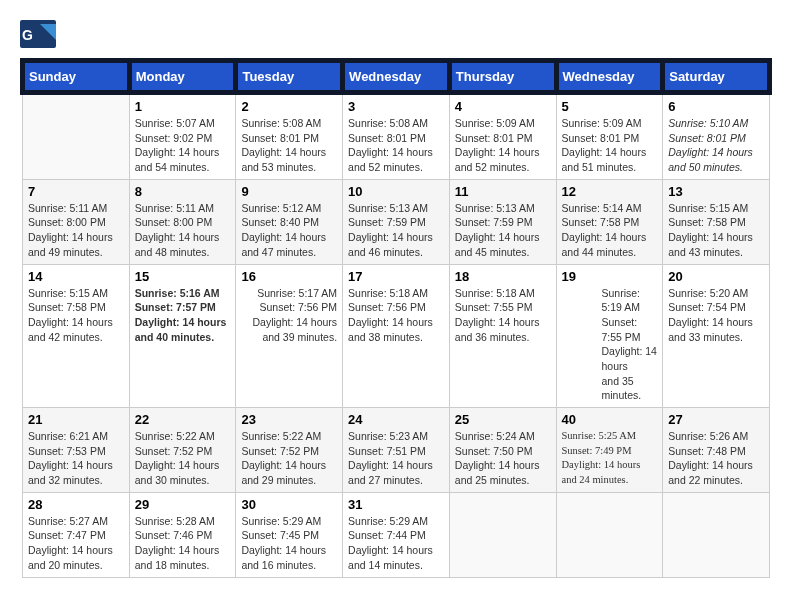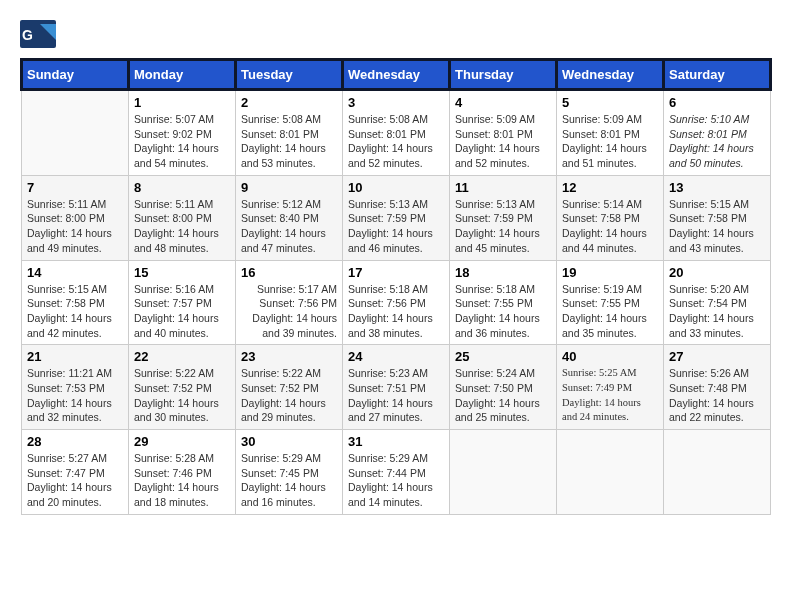--- a/index.html
+++ b/index.html
@@ -43,21 +43,21 @@
       border-collapse: collapse;
       font-size: 11px;
     }
     thead tr th {
       background-color: #2255cc;
       color: #fff;
       padding: 6px 4px;
       text-align: left;
       font-size: 13px;
       font-weight: bold;
-      border: 3px solid #0f172a;
+      border: 5px solid #0f172a;
     }
     tbody tr td {
       border: 1px solid #ccc;
       vertical-align: top;
       padding: 4px 5px;
       height: 80px;
       width: calc(100% / 7);
     }
     tbody tr:nth-child(even) td {
       background-color: #f5f5f5;
@@ -215,21 +215,21 @@
       <tr>
         <td>
           <span class="day-num">14</span>
           <div class="day-info" style="white-space: pre-line;">Sunrise: 5:15 AM
 Sunset: 7:58 PM
 Daylight: 14 hours
 and 42 minutes.</div>
         </td>
         <td>
           <span class="day-num">15</span>
-          <div class="day-info" style="white-space: pre-line;">Sunrise: 5:16 AM
+          <div class="day-info" style="white-space: pre-line; font-weight: bold;">Sunrise: 5:16 AM
 Sunset: 7:57 PM
 Daylight: 14 hours
 and 40 minutes.</div>
         </td>
         <td>
           <span class="day-num">16</span>
           <div class="day-info" style="white-space: pre-line; text-align: right;">Sunrise: 5:17 AM
 Sunset: 7:56 PM
 Daylight: 14 hours
 and 39 minutes.</div>
@@ -243,37 +243,37 @@
         </td>
         <td>
           <span class="day-num">18</span>
           <div class="day-info" style="white-space: pre-line;">Sunrise: 5:18 AM
 Sunset: 7:55 PM
 Daylight: 14 hours
 and 36 minutes.</div>
         </td>
         <td>
           <span class="day-num">19</span>
-          <div class="day-info" style="white-space: pre-line;">Sunrise: 5:19 AM
+          <div class="day-info" style="white-space: pre-line; margin-left: 40px;">Sunrise: 5:19 AM
 Sunset: 7:55 PM
 Daylight: 14 hours
 and 35 minutes.</div>
         </td>
         <td>
           <span class="day-num">20</span>
           <div class="day-info" style="white-space: pre-line;">Sunrise: 5:20 AM
 Sunset: 7:54 PM
 Daylight: 14 hours
 and 33 minutes.</div>
         </td>
       </tr>
       <tr>
         <td>
           <span class="day-num">21</span>
-          <div class="day-info" style="white-space: pre-line;">Sunrise: 11:21 AM
+          <div class="day-info" style="white-space: pre-line;">Sunrise: 6:21 AM
 Sunset: 7:53 PM
 Daylight: 14 hours
 and 32 minutes.</div>
         </td>
         <td>
           <span class="day-num">22</span>
           <div class="day-info" style="white-space: pre-line;">Sunrise: 5:22 AM
 Sunset: 7:52 PM
 Daylight: 14 hours
 and 30 minutes.</div>

